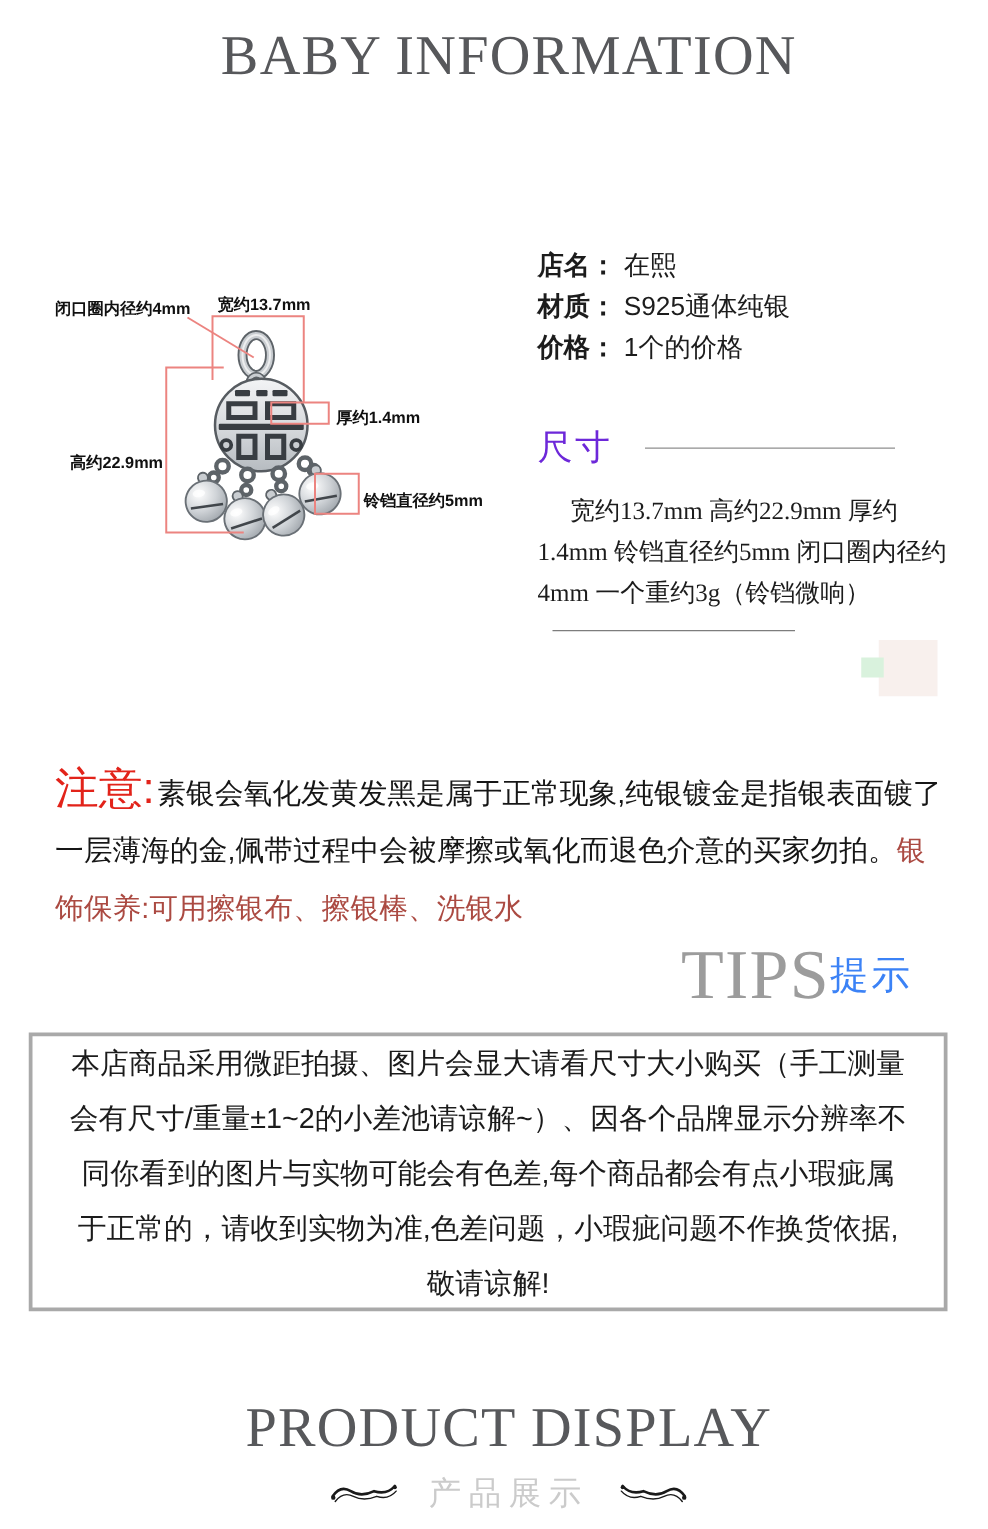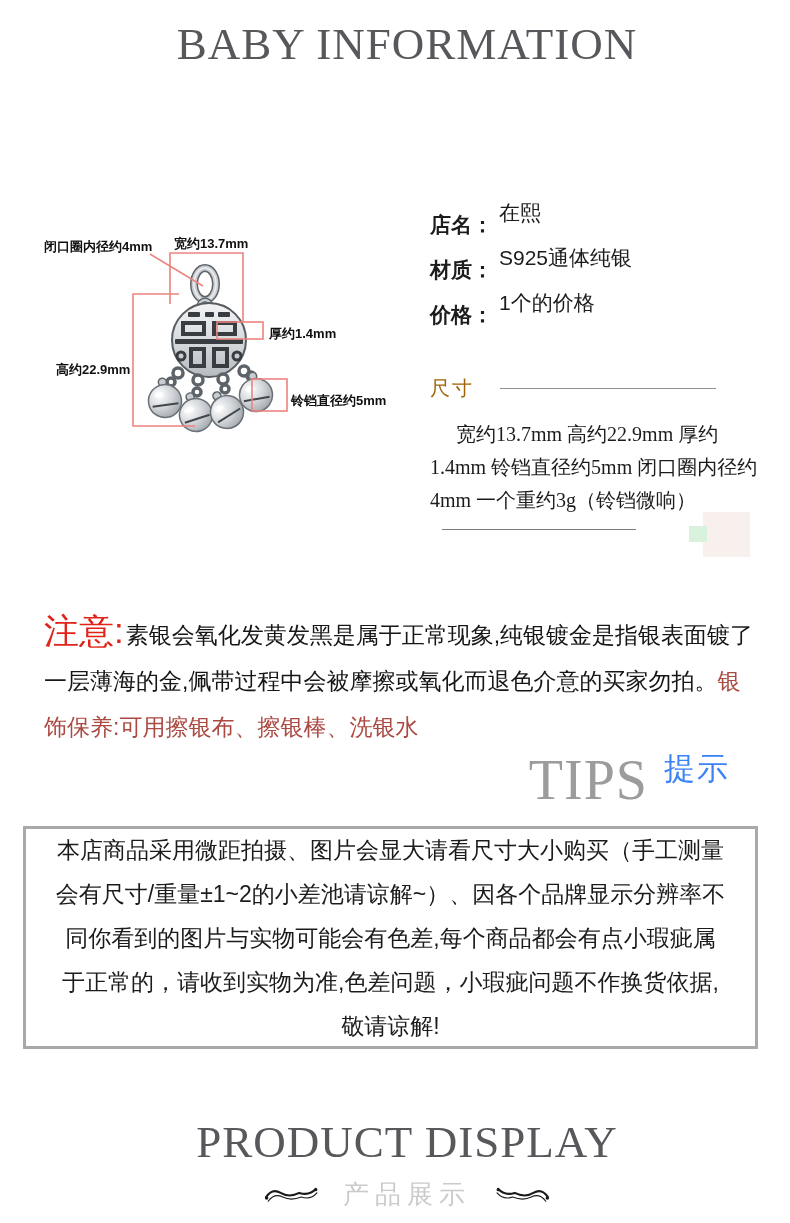--- a/index.html
+++ b/index.html
@@ -25,43 +25,43 @@
   .flourish.flip { transform:scaleX(-1); }
 
   
   .figure { position:absolute; left:30px; top:224px; width:400px; height:234px; }
   .figure svg { width:100%; height:100%; }
   .dim-label { font-size:13px; font-weight:600; fill:#101010; }
 
   
   .info { position:absolute; left:430px; top:196px; width:332px; }
   .info-row { display:flex; font-size:21px; line-height:33px; }
-  .info-label { font-weight:700;margin-top:12px; }
+  .info-label { font-weight:700; }
   .info-value { margin-left:6px; }
   .size-head { display:flex; align-items:center; margin-top:44px; }
-  .size-title { font-size:20px; color:#a16207; letter-spacing:2px; }
+  .size-title { font-size:28px; color:#6d28d9; letter-spacing:2px; }
   .size-line { flex:1; height:1px; background:#8f8f8f; margin-left:26px; margin-right:46px; }
   .size-text {
     margin-top:16px; font-family:Liberation Serif, serif;
     font-size:20px; line-height:33px; text-indent:26px; color:#1c1c1c;
   }
   .size-underline { width:194px; height:1px; background:#7d7d7d; margin:12px 0 0 12px; }
 
   
   .artifact-pink { position:absolute; left:703px; top:512px; width:47px; height:45px; background:#f8f0ed; }
   .artifact-green { position:absolute; left:689px; top:526px; width:18px; height:16px; background:#d9f2dd; }
 
   
   .notice { position:absolute; left:44px; top:608px; width:718px;
             font-size:23px; line-height:46px; color:#161616; }
   .notice-label { font-size:35px; color:#e2231a; margin-right:2px; }
   .notice-red { color:#ab4a42; }
 
   
-  .tips { position:absolute; right:60px; top:748px; display:flex; align-items:flex-start; gap:16px; }
+  .tips { position:absolute; right:60px; top:748px; display:flex; align-items:center; }
   .tips-en { font-family:"Liberation Serif","DejaVu Serif",serif;
              font-size:56px; color:#9c9c9c; letter-spacing:1px; }
   .tips-zh { font-size:31px; color:#3b82f6; letter-spacing:2px; }
 
   
   .disclaimer {
     position:absolute; left:23px; top:826px; width:735px; height:223px;
     border:3px solid #a9a9a9; display:flex; align-items:center; justify-content:center;
     padding:6px 28px; text-align:center; font-size:23px; line-height:44px; color:#1b1b1b;
   }

